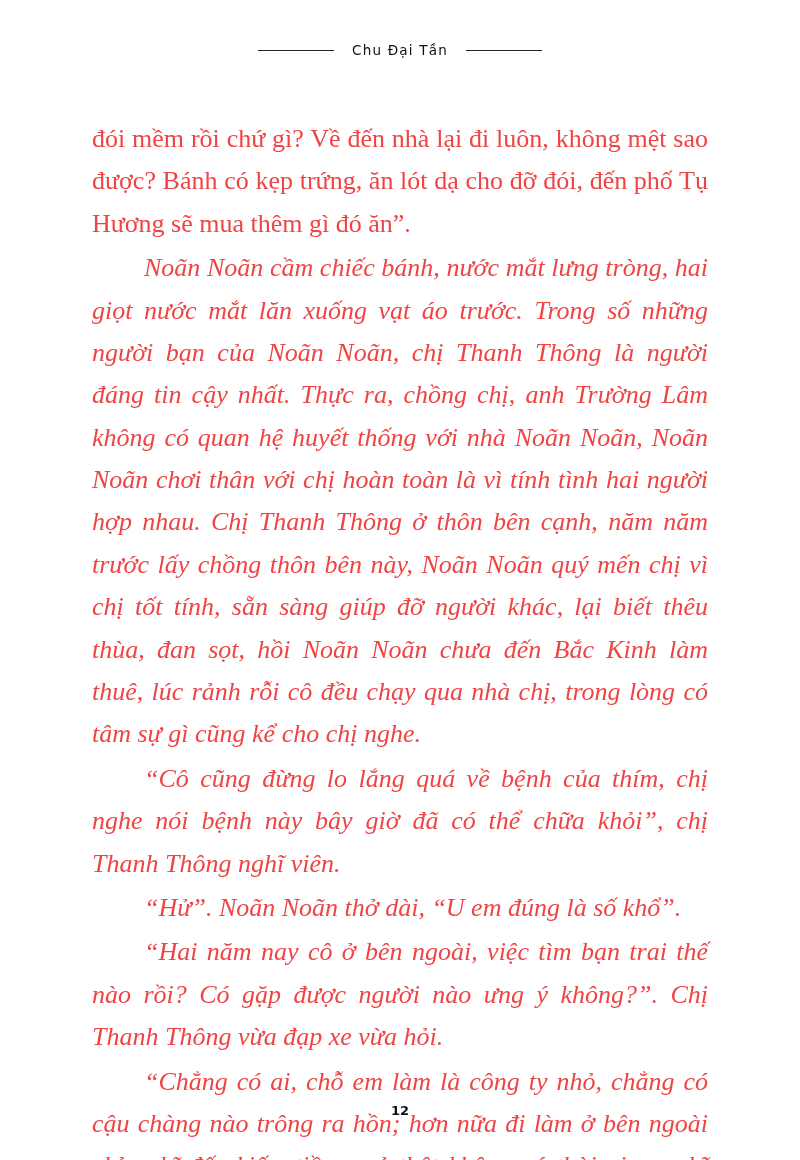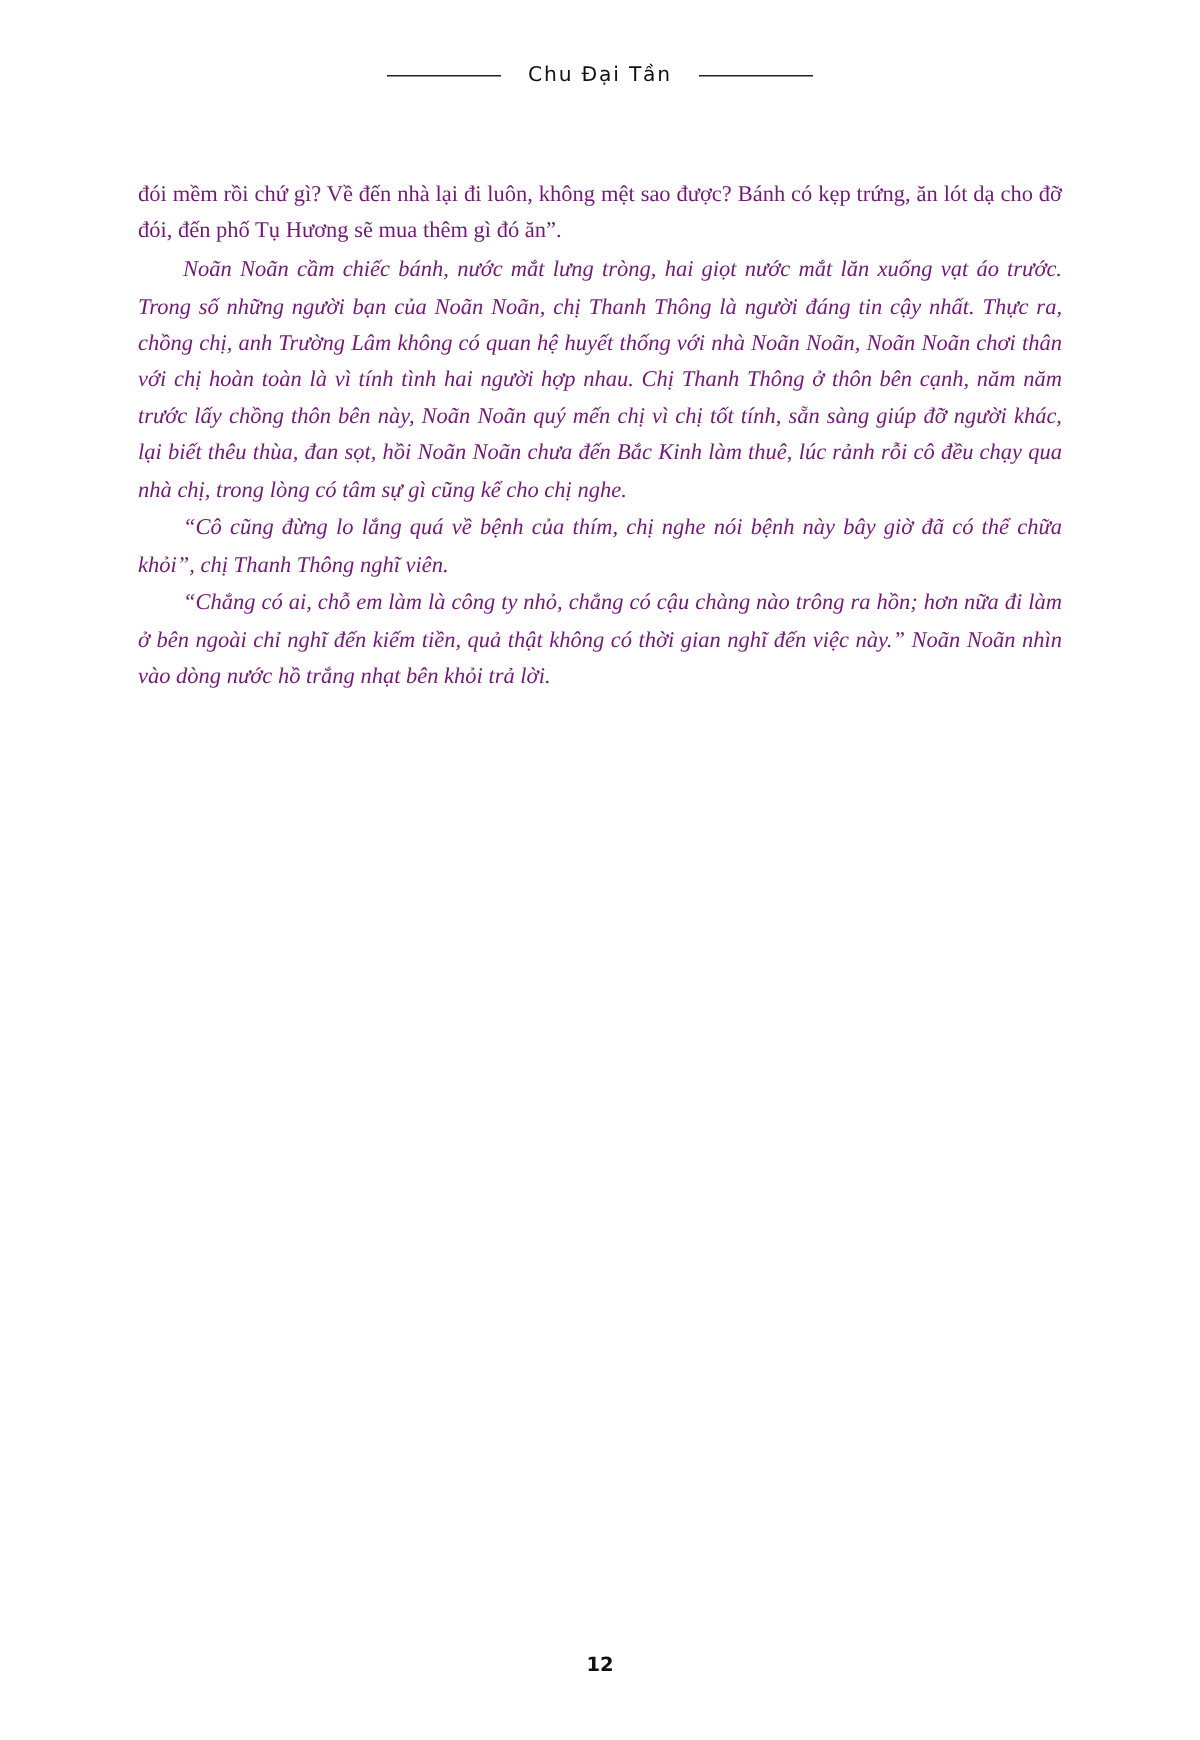--- a/index.html
+++ b/index.html
@@ -44,25 +44,25 @@
     white-space: nowrap;
   }
   .body-text {
     position: absolute;
     top: 118px;
     left: 92px;
     width: 616px;
   }
   .body-text p {
     margin: 0 0 0.08em 0;
-    font-size: 15px;
+    font-size: 26px;
     line-height: 1.63;
     text-align: justify;
     text-justify: inter-word;
-    color: #701a75;
+    color: #ef4444;
     hyphens: none;
   }
   .body-text p.indent {
     text-indent: 2em;
     font-style: italic;
   }
   .folio {
     position: absolute;
     bottom: 42px;
     left: 0;
@@ -82,18 +82,20 @@
   <div class="running-head">
     <span class="rule"></span>
     <span class="running-head-title">Chu Đại Tần</span>
     <span class="rule"></span>
   </div>
 
   <div class="body-text">
     <p>đói mềm rồi chứ gì? Về đến nhà lại đi luôn, không mệt sao được? Bánh có kẹp trứng, ăn lót dạ cho đỡ đói, đến phố Tụ Hương sẽ mua thêm gì đó ăn”.</p>
     <p class="indent">Noãn Noãn cầm chiếc bánh, nước mắt lưng tròng, hai giọt nước mắt lăn xuống vạt áo trước. Trong số những người bạn của Noãn Noãn, chị Thanh Thông là người đáng tin cậy nhất. Thực ra, chồng chị, anh Trường Lâm không có quan hệ huyết thống với nhà Noãn Noãn, Noãn Noãn chơi thân với chị hoàn toàn là vì tính tình hai người hợp nhau. Chị Thanh Thông ở thôn bên cạnh, năm năm trước lấy chồng thôn bên này, Noãn Noãn quý mến chị vì chị tốt tính, sẵn sàng giúp đỡ người khác, lại biết thêu thùa, đan sọt, hồi Noãn Noãn chưa đến Bắc Kinh làm thuê, lúc rảnh rỗi cô đều chạy qua nhà chị, trong lòng có tâm sự gì cũng kể cho chị nghe.</p>
     <p class="indent">“Cô cũng đừng lo lắng quá về bệnh của thím, chị nghe nói bệnh này bây giờ đã có thể chữa khỏi”, chị Thanh Thông nghĩ viên.</p>
+    <p class="indent">“Hử”. Noãn Noãn thở dài, “U em đúng là số khổ”.</p>
+    <p class="indent">“Hai năm nay cô ở bên ngoài, việc tìm bạn trai thế nào rồi? Có gặp được người nào ưng ý không?”. Chị Thanh Thông vừa đạp xe vừa hỏi.</p>
     <p class="indent">“Chẳng có ai, chỗ em làm là công ty nhỏ, chẳng có cậu chàng nào trông ra hồn; hơn nữa đi làm ở bên ngoài chỉ nghĩ đến kiếm tiền, quả thật không có thời gian nghĩ đến việc này.” Noãn Noãn nhìn vào dòng nước hồ trắng nhạt bên khỏi trả lời.</p>
   </div>
 
   <div class="folio">12</div>
 
 </div>
 
 </body></html>

